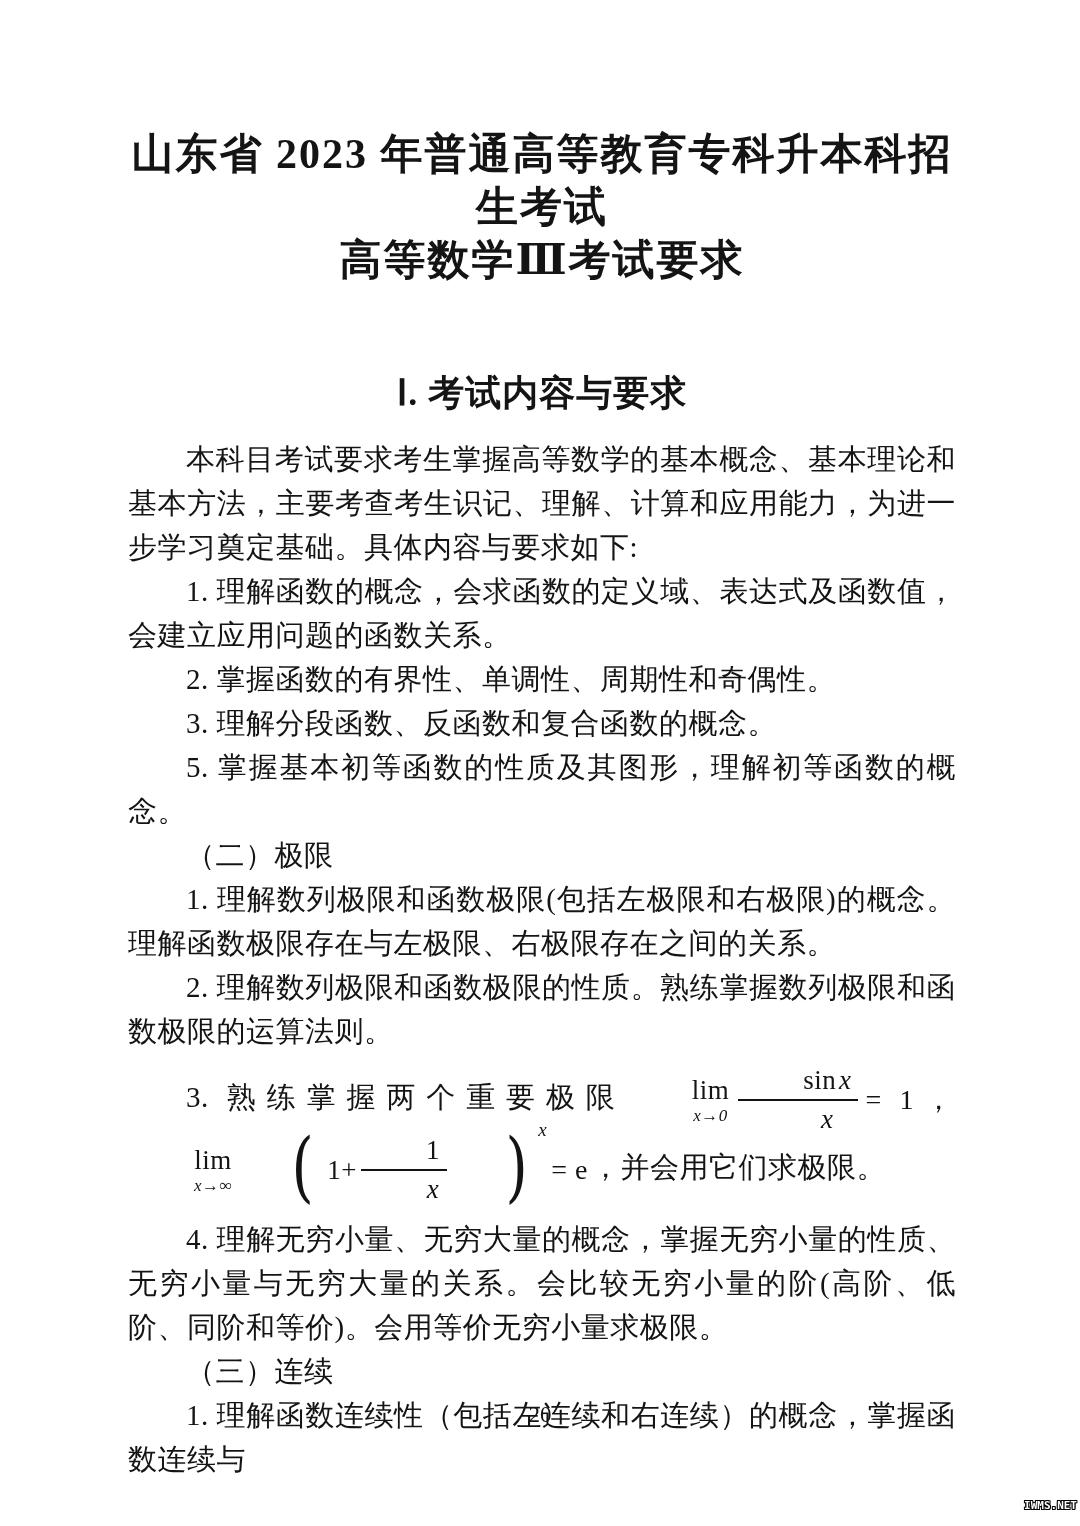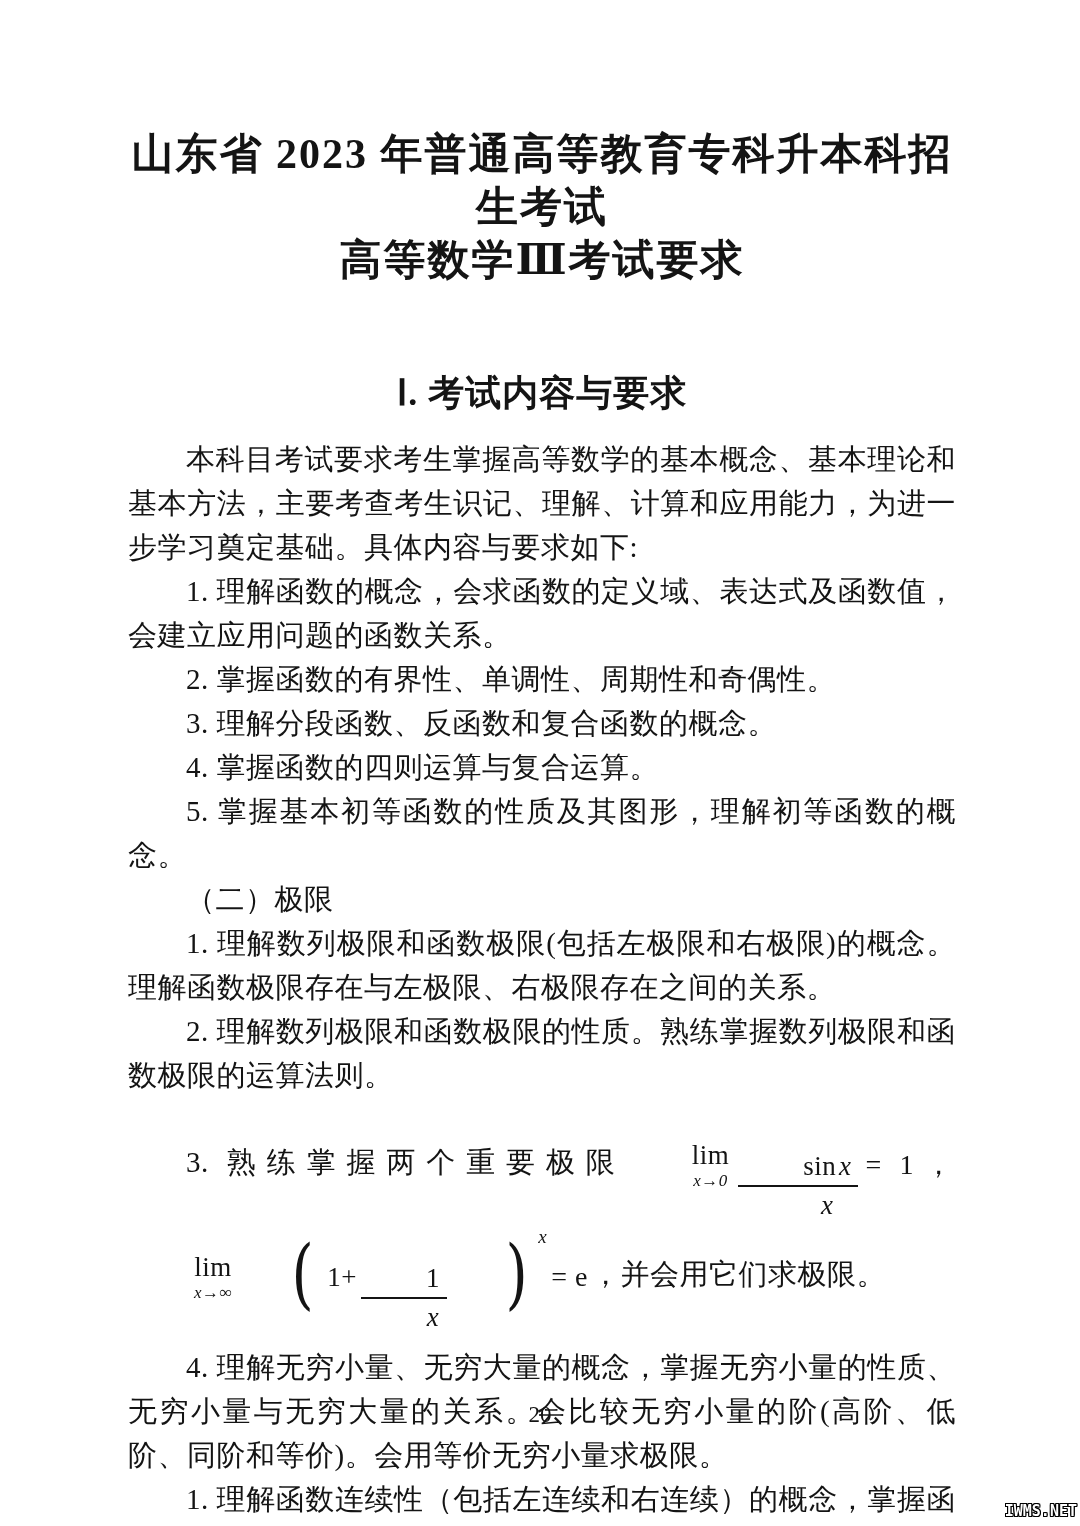--- a/index.html
+++ b/index.html
@@ -62,21 +62,21 @@
   }
   .lim .lim-word { display: block; font-size: 27px; }
   .lim .lim-sub { display: block; font-size: 17px; margin-top: 3px; font-style: italic; }
   .frac {
     display: inline-block;
     text-align: center;
     vertical-align: middle;
     line-height: 1;
     margin: 0 4px;
   }
-  .frac .num { display: block; padding: 2px 7px 5px; border-bottom: 2px solid #141414; font-size: 27px; margin-top: 42px; }
+  .frac .num { display: block; padding: 2px 7px 5px; border-bottom: 2px solid #141414; font-size: 27px; }
   .frac .den { display: block; padding: 5px 7px 2px; font-size: 27px; }
   .mvar { font-style: italic; font-family: "Liberation Serif", serif; }
   .eq { font-size: 28px; margin: 0 3px; vertical-align: middle; }
   .inner { font-size: 27px; vertical-align: middle; margin-left: 2px; }
   .bigparen {
     display: inline-block;
     font-size: 76px;
     font-weight: 400;
     line-height: 0;
     vertical-align: middle;
@@ -97,24 +97,24 @@
     left: 0; right: 0;
     top: 1402px;
     text-align: center;
     font-size: 23px;
     letter-spacing: 0;
   }
 
   .watermark {
     position: absolute;
     right: 3px;
-    bottom: 6px;
+    bottom: 14px;
     font-family: "DejaVu Sans Mono", monospace;
     font-weight: bold;
-    font-size: 15px;
+    font-size: 11px;
     color: #ffffff;
     text-shadow:
       -1px -1px 0 #000, 1px -1px 0 #000,
       -1px  1px 0 #000, 1px  1px 0 #000,
       0 -1px 0 #000, 0 1px 0 #000,
       -1px 0 0 #000, 1px 0 0 #000;
   }
 </style>
 </head>
 <body>
@@ -128,32 +128,32 @@
     </div>
 
     <div class="section-heading">Ⅰ. 考试内容与要求</div>
 
     <p class="para intro">本科目考试要求考生掌握高等数学的基本概念、基本理论和基本方法，主要考查考生识记、理解、计算和应用能力，为进一步学习奠定基础。具体内容与要求如下:</p>
 
 
     <p class="para">1. 理解函数的概念，会求函数的定义域、表达式及函数值，会建立应用问题的函数关系。</p>
     <p class="para">2. 掌握函数的有界性、单调性、周期性和奇偶性。</p>
     <p class="para">3. 理解分段函数、反函数和复合函数的概念。</p>
-    <p class="para">4. 掌握函数的四则运算与复合运算。</p>
     <p class="para">5. 掌握基本初等函数的性质及其图形，理解初等函数的概念。</p>
 
     <p class="para">（二）极限</p>
     <p class="para">1. 理解数列极限和函数极限(包括左极限和右极限)的概念。理解函数极限存在与左极限、右极限存在之间的关系。</p>
     <p class="para">2. 理解数列极限和函数极限的性质。熟练掌握数列极限和函数极限的运算法则。</p>
 
     <p class="para formula-line">
       <span>3. 熟练掌握两个重要极限</span><span class="math"><span class="lim"><span class="lim-word">lim</span><span class="lim-sub">x→0</span></span><span class="frac"><span class="num"><span>sin</span> <span class="mvar">x</span></span><span class="den mvar">x</span></span><span class="eq">= 1，</span></span><span class="math"><span class="lim"><span class="lim-word">lim</span><span class="lim-sub">x→∞</span></span><span class="bigparen">(</span><span class="inner">1+</span><span class="frac"><span class="num">1</span><span class="den mvar">x</span></span><span class="bigparen">)</span><sup class="exp mvar">x</sup><span class="eq">= e</span></span><span>，并会用它们求极限。</span>
     </p>
 
     <p class="para">4. 理解无穷小量、无穷大量的概念，掌握无穷小量的性质、无穷小量与无穷大量的关系。会比较无穷小量的阶(高阶、低阶、同阶和等价)。会用等价无穷小量求极限。</p>
 
+    <p class="para">（三）连续</p>
     <p class="para">1. 理解函数连续性（包括左连续和右连续）的概念，掌握函数连续与</p>
 
   </div>
 
   <div class="page-number">20</div>
   <div class="watermark">IWMS.NET</div>
 </div>
 
 </body></html>

